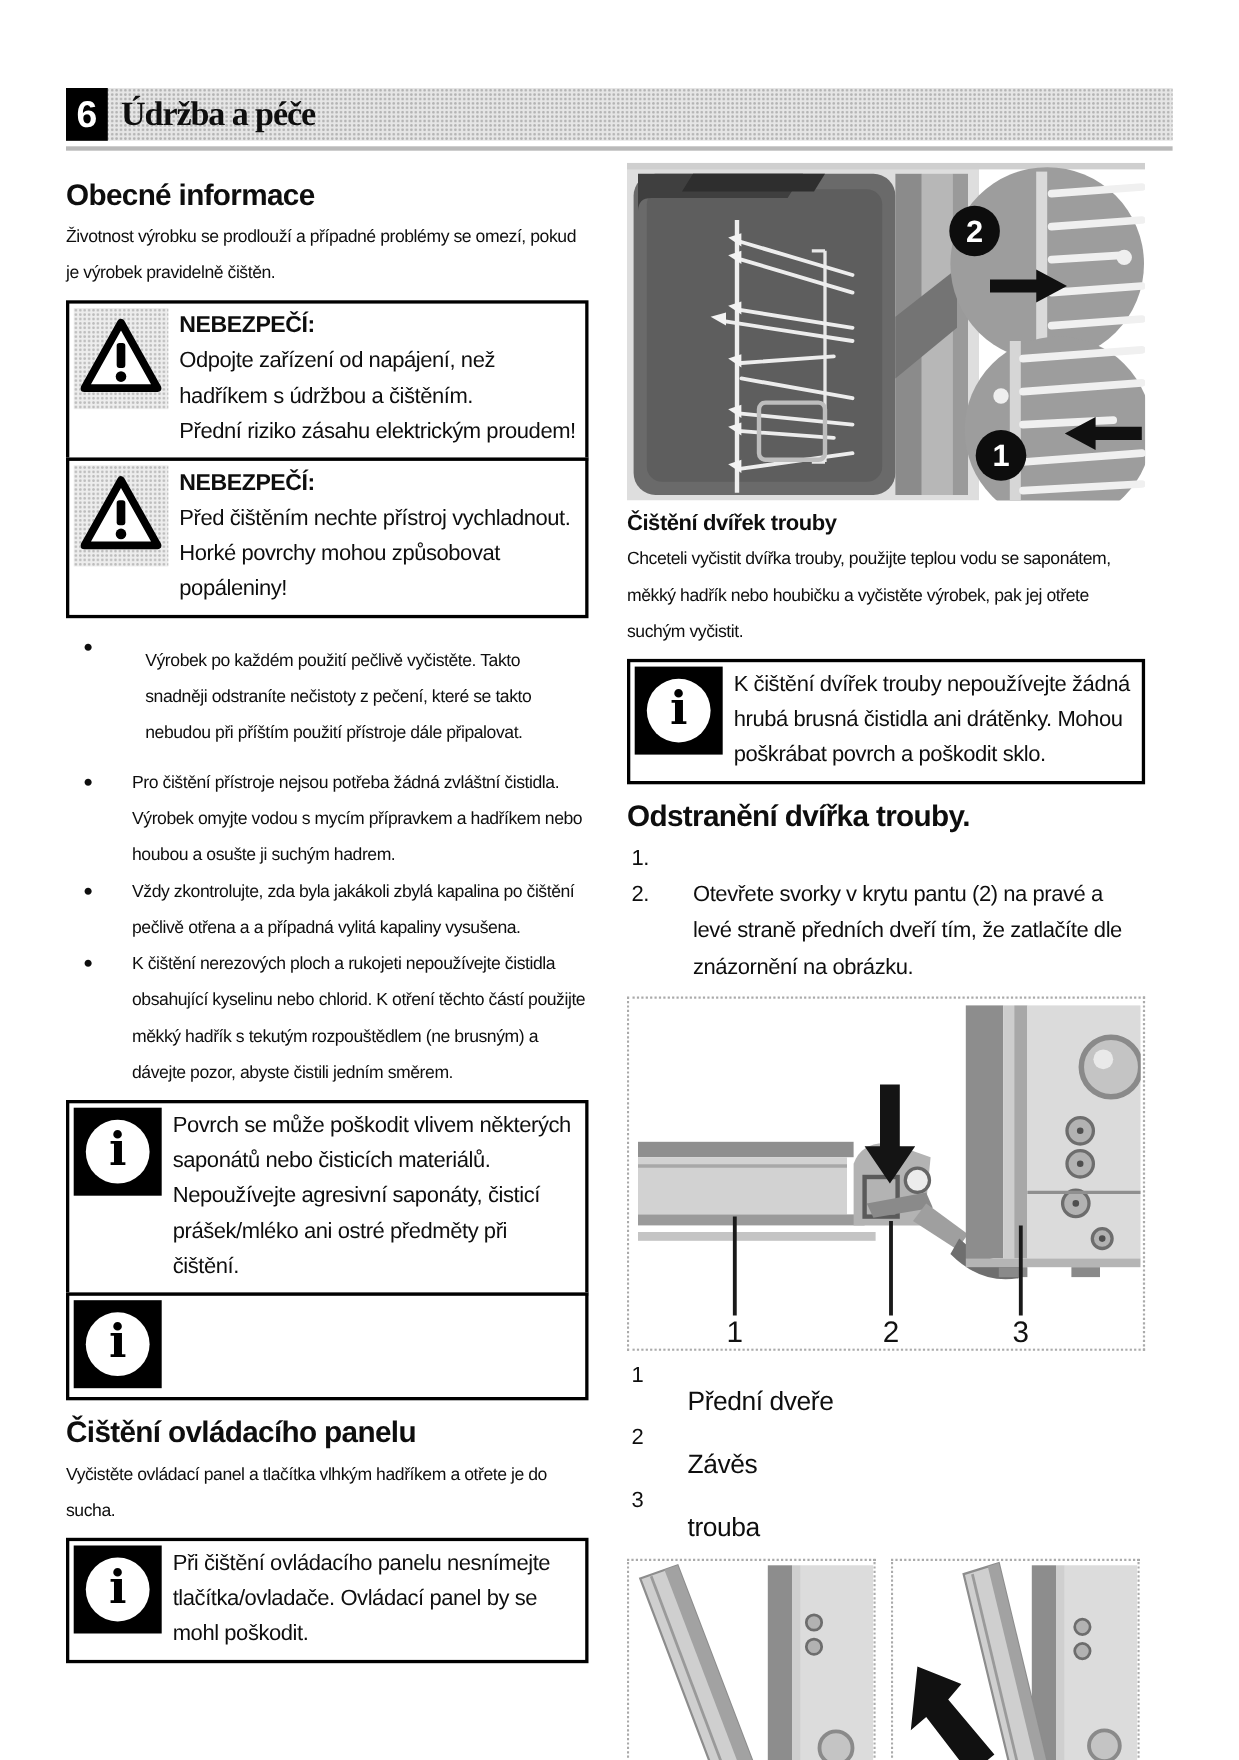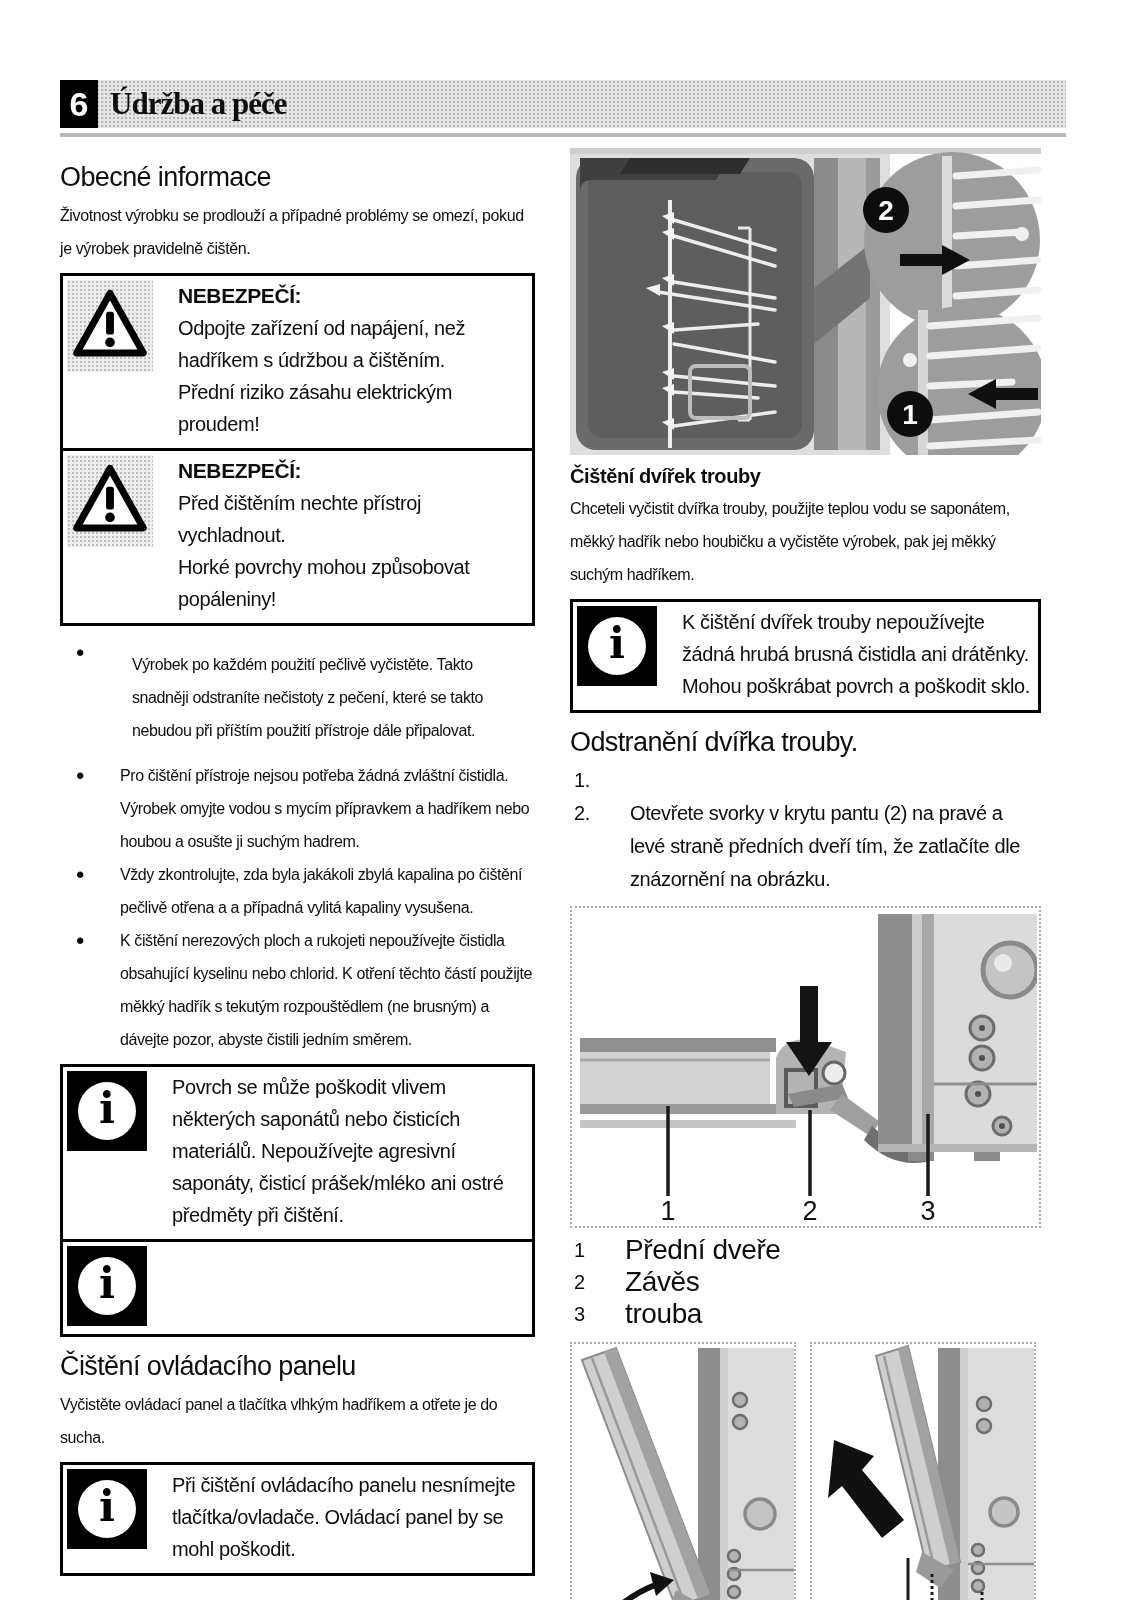--- a/index.html
+++ b/index.html
@@ -13,27 +13,27 @@
   .banner::after{content:"";position:absolute;left:0;right:0;bottom:-9px;height:4px;background:#b9b9b9;}
   .chapter-box{width:38px;height:48px;background:#000;color:#fff;font-weight:bold;
     font-size:34px;display:flex;align-items:center;justify-content:center;flex:0 0 auto;}
   .banner-title{font-size:31px;font-weight:bold;letter-spacing:-1px;margin-left:12px;font-family:Liberation Serif, serif;}
 
   
   .columns{display:flex;gap:35px;margin-top:20px;}
   .col-left{width:475px;flex:0 0 auto;}
   .col-right{width:471px;flex:0 0 auto;}
 
-  h2{font-size:27px;font-weight:normal;letter-spacing:-0.6px;margin:14px 0 6px 0;}
+  h2{font-size:27px;font-weight:bold;letter-spacing:-0.6px;margin:14px 0 6px 0;}
   h3{font-size:20px;font-weight:bold;letter-spacing:-0.4px;margin:12px 0 4px 0;}
   .body-text{font-size:16px;line-height:33px;letter-spacing:-0.4px;margin:0 0 6px 0;}
 
   
   .box-stack{margin:8px 0;}
-  .box{border:3px solid #000;display:flex;align-items:flex-start;padding:4px 6px 8px 4px;gap:25px;background:#fff;}
+  .box{border:3px solid #000;display:flex;align-items:flex-start;padding:4px 6px 8px 4px;gap:10px;background:#fff;}
   .box + .box{margin-top:-3px;}
   .box-text{font-size:20px;line-height:32px;letter-spacing:-0.4px;flex:1;}
   .box-title{font-weight:bold;font-size:21px;}
   .warn-cell{flex:0 0 86px;height:92px;background-color:#ededed;
     background-image:radial-gradient(#bdbdbd 1px, transparent 1.3px);background-size:4px 4px;
     display:flex;align-items:center;justify-content:center;}
   .info-cell{flex:0 0 80px;height:80px;background:#000;display:flex;align-items:center;justify-content:center;}
   .info-circle{width:58px;height:58px;background:#fff;border-radius:50%;display:flex;align-items:center;justify-content:center;}
   .info-glyph{font-family:"DejaVu Serif",serif;font-weight:bold;font-size:42px;color:#000;line-height:1;transform:translateY(-2px);}
 
@@ -49,21 +49,21 @@
   
   .fig{position:relative;}
   .fig svg{display:block;}
   .fig-dotted{border:2px dotted #aaa;}
   svg text{font-family:"Liberation Sans",sans-serif;}
   .fig1{background:#fff;margin-bottom:10px;}
   .fig2{margin:10px 0 6px 0;}
   .legend{margin:4px 0 12px 0;}
   .legend-row{display:flex;}
   .legend-num{width:55px;flex:0 0 auto;font-size:20px;line-height:32px;letter-spacing:-0.4px;padding-left:4px;box-sizing:border-box;}
-  .legend-label{font-size:28px;line-height:32px;letter-spacing:-0.4px;}
+  .legend-label{font-size:24px;line-height:32px;letter-spacing:-0.4px;margin-top:25px;}
   .fig-row{display:flex;gap:14px;margin-top:4px;}
 </style>
 </head>
 <body>
 
 <div class="page">
 
   <div class="banner">
     <div class="chapter-box">6</div>
     <div class="banner-title">Údržba a péče</div>
@@ -229,21 +229,21 @@
             <line x1="360" y1="298" x2="468" y2="292"></line>
           </g>
           <circle cx="340" cy="212" r="7" fill="#efefef"></circle>
           <circle cx="340" cy="266" r="23" fill="#0d0d0d"></circle>
           <text x="340" y="276" font-size="28" font-weight="bold" fill="#fff" text-anchor="middle">1</text>
           <path d="M468 240 h-42 v-9 l-28 15 28 15 v-9 h42 z" fill="#101010"></path>
         </svg>
       </div>
 
       <h3 style="margin-top:4px;">Čištění dvířek trouby</h3>
-      <p class="body-text">Chceteli vyčistit dvířka trouby, použijte teplou vodu se saponátem, měkký hadřík nebo houbičku a vyčistěte výrobek, pak jej měkký suchým hadříkem.</p>
+      <p class="body-text">Chceteli vyčistit dvířka trouby, použijte teplou vodu se saponátem, měkký hadřík nebo houbičku a vyčistěte výrobek, pak jej otřete suchým vyčistit.</p>
 
       <div class="box-stack">
         <div class="box">
           <div class="info-cell">
             <div class="info-circle">
                 <span class="info-glyph">i</span>
               </div>
           </div>
           <div class="box-text">K čištění dvířek trouby nepoužívejte žádná hrubá brusná čistidla ani drátěnky. Mohou poškrábat povrch a poškodit sklo.</div>
         </div>

